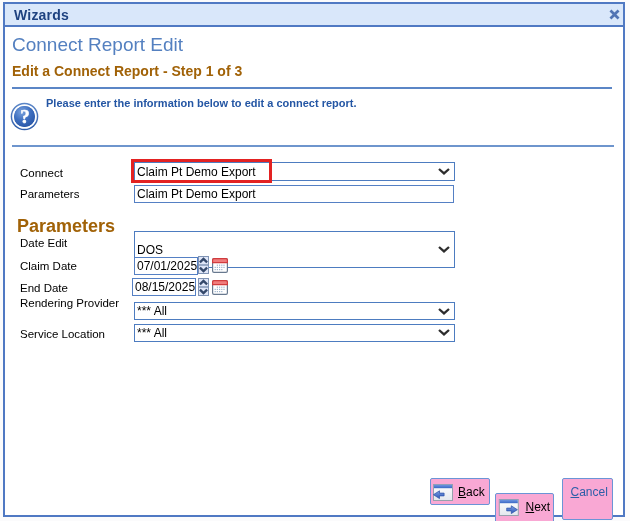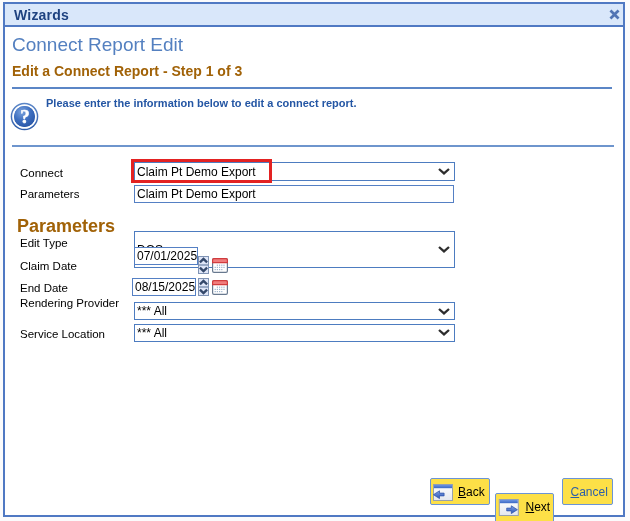--- a/index.html
+++ b/index.html
@@ -14,21 +14,21 @@
   .line2{left:12px;top:145px;width:602px;height:1.5px;background:#6e95cd}
   .note{left:46px;top:97px;font-size:11px;font-weight:bold;color:#2456a4}
   .lbl{font-size:11.5px;color:#000}
   .params{left:17px;top:216px;font-size:18px;font-weight:bold;color:#a16207}
   .sel{box-sizing:border-box;border:1px solid #4d7cc0;background:#fff;font-size:12px;color:#000;
        display:flex;align-items:center;padding-left:2px}
   .sel svg.chev{position:absolute;right:4.5px;top:50%;margin-top:-3.5px}
   .inp{box-sizing:border-box;border:1px solid #5580c4;background:#fff;font-size:12px;color:#000;
        display:flex;align-items:center;padding-left:2px}
   .redbox{left:131px;top:158.5px;width:141px;height:24px;border:3px solid #e32222;box-sizing:border-box;z-index:6}
-  .btn{box-sizing:border-box;border:1.5px solid #6b94d6;border-radius:2px;background:#fde047;font-size:12px;color:#000;}
+  .btn{box-sizing:border-box;border:1.5px solid #6b94d6;border-radius:2px;background:#f9a8d4;font-size:12px;color:#000;}
   .btn .txt{position:absolute;top:6px}
   .cancel{color:#2d5fa8}
 </style>
 </head>
 <body>
   <div class="abs dlg"></div>
   <div class="abs tbar"></div>
   <div class="abs wiz">Wizards</div>
   <svg class="abs" style="left:607.5px;top:7.5px" width="13" height="13" viewBox="0 0 13 13">
     <path d="M1.5 3.4 L3.4 1.5 L6.5 4.6 L9.6 1.5 L11.5 3.4 L8.4 6.5 L11.5 9.6 L9.6 11.5 L6.5 8.4 L3.4 11.5 L1.5 9.6 L4.6 6.5 Z" fill="#5174b4"></path>
@@ -63,29 +63,29 @@
       <path d="M1 1 L6 5.4 L11 1" fill="none" stroke="#2d2d2d" stroke-width="2.3"></path>
     </svg>
   </div>
   <div class="abs redbox"></div>
 
   <div class="abs lbl" style="left:20px;top:188px">Parameters</div>
   <div class="abs inp" style="left:134px;top:185px;width:320px;height:18px">Claim Pt Demo Export</div>
 
   <div class="abs params">Parameters</div>
 
-  <div class="abs lbl" style="left:20px;top:237px">Edit Type</div>
+  <div class="abs lbl" style="left:20px;top:237px">Date Edit</div>
   <div class="abs sel" style="left:134px;top:231px;width:321px;height:37px">DOS
     <svg class="chev" width="12" height="7" viewBox="0 0 12 7">
       <path d="M1 1 L6 5.4 L11 1" fill="none" stroke="#2d2d2d" stroke-width="2.3"></path>
     </svg>
   </div>
 
   <div class="abs lbl" style="left:20px;top:260px">Claim Date</div>
-  <div class="abs inp" style="left:134px;top:247px;width:64px;height:18px">07/01/2025</div>
+  <div class="abs inp" style="left:134px;top:257px;width:64px;height:18px">07/01/2025</div>
   <svg class="abs" style="left:198px;top:255.5px" width="11" height="18" viewBox="0 0 11 18">
     <rect x="0.5" y="0.5" width="10" height="8.4" fill="#dfe6f8" stroke="#7f93b4" stroke-width="1"></rect>
     <rect x="0.5" y="9.2" width="10" height="8.3" fill="#dfe6f8" stroke="#7f93b4" stroke-width="1"></rect>
     <path d="M1.9 6.3 L5.5 2.9 L9.1 6.3" fill="none" stroke="#35496b" stroke-width="2.4"></path>
     <path d="M1.9 11.6 L5.5 15 L9.1 11.6" fill="none" stroke="#35496b" stroke-width="2.4"></path>
   </svg>
   <svg class="abs" style="left:212px;top:257.5px" width="16" height="15" viewBox="0 0 16 15">
     <rect x="0.6" y="0.6" width="14.8" height="13.8" rx="1.4" fill="#fff" stroke="#68798f" stroke-width="1.2"></rect>
     <path d="M0.6 4.6 L0.6 2 Q0.6 0.6 2 0.6 L14 0.6 Q15.4 0.6 15.4 2 L15.4 4.6 Z" fill="#f07d7d" stroke="#d13c3e" stroke-width="1.2"></path>
     <g fill="#9db4cc">
@@ -170,15 +170,15 @@
     <span class="txt" style="left:27px"><u>B</u>ack</span>
   </div>
   <div class="abs btn" style="left:494.5px;top:493px;width:59.5px;height:39px">
     <svg class="abs" style="left:1px;top:3.5px" width="23" height="19" viewBox="0 0 23 19">
       <rect x="2.3" y="1.5" width="19" height="16" fill="url(#wb)" stroke="#97a1ad" stroke-width="1"></rect>
       <rect x="2.8" y="1.8" width="18" height="3.4" fill="url(#wt)"></rect>
       <path d="M14.3 10.1 h-4.6 v2.8 h4.6 v2.7 L20.4 11.7 L14.3 7.8 Z" fill="url(#ar)" stroke="#2a4fa8" stroke-width="0.7"></path>
     </svg>
     <span class="txt" style="left:30px"><u>N</u>ext</span>
   </div>
-  <div class="abs btn cancel" style="left:561.5px;top:478px;width:51.5px;height:27px">
+  <div class="abs btn cancel" style="left:561.5px;top:478px;width:51.5px;height:42px">
     <span class="txt" style="left:8px"><u>C</u>ancel</span>
   </div>
 
 </body></html>

